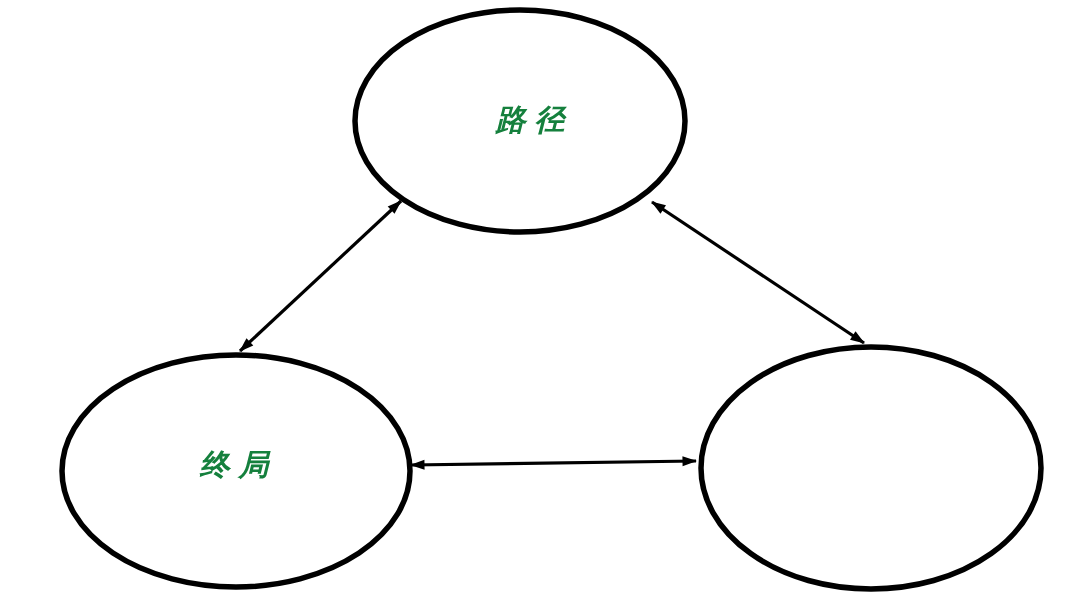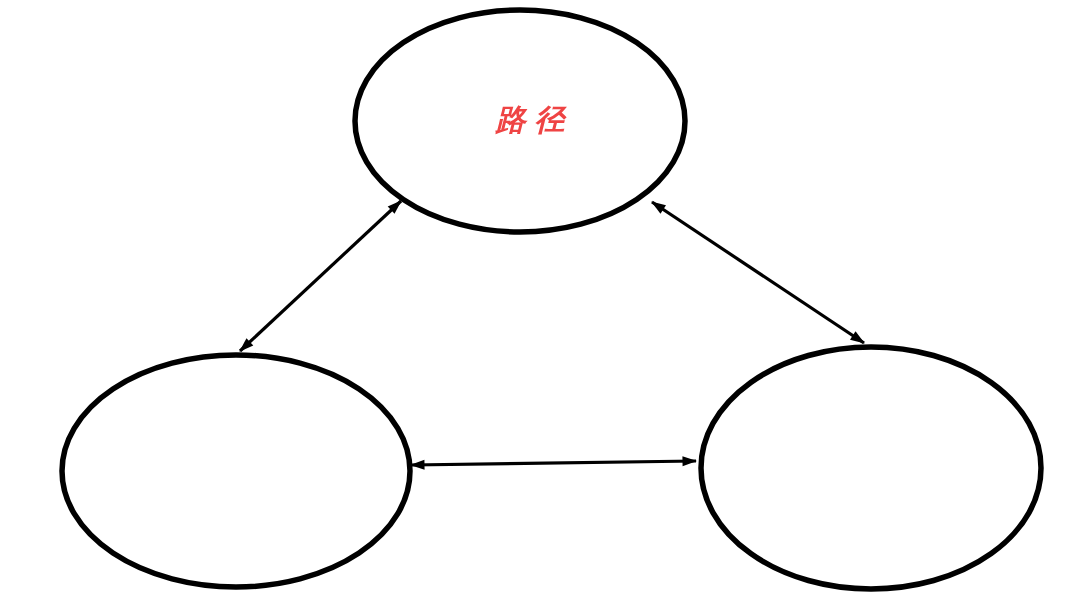--- a/index.html
+++ b/index.html
@@ -23,21 +23,21 @@
     position: absolute;
     left: 0;
     top: 0;
     display: block;
   }
   .node-label {
     position: absolute;
     transform: translate(-50%, -50%);
     font-size: 30px;
     font-weight: bold;
-    color: #ef4444;
+    color: #15803d;
     letter-spacing: 9px;
     padding-left: 9px; 
     white-space: nowrap;
     font-style: italic; 
     user-select: none;
   }
   .label-path    { left: 530px; top: 120px; }
   .label-endgame { left: 234px; top: 465px; }
   .label-positioning { left: 868px; top: 462px; }
 </style>
@@ -61,15 +61,16 @@
 
     <line x1="240" y1="351" x2="401" y2="201" stroke-width="3.2" marker-start="url(#arrowhead)" marker-end="url(#arrowhead)" stroke="#000000"></line>
 
     <line x1="652" y1="202" x2="864" y2="343" stroke-width="3.2" marker-start="url(#arrowhead)" marker-end="url(#arrowhead)" stroke="#000000"></line>
 
     <line x1="411" y1="465" x2="696" y2="461" stroke-width="3.2" marker-start="url(#arrowhead)" marker-end="url(#arrowhead)" stroke="#000000"></line>
   </svg>
 
   <div class="node-label label-path">路径</div>
 
+  <div class="node-label label-endgame">终局</div>
 
 
 </div>
 
 </body></html>

